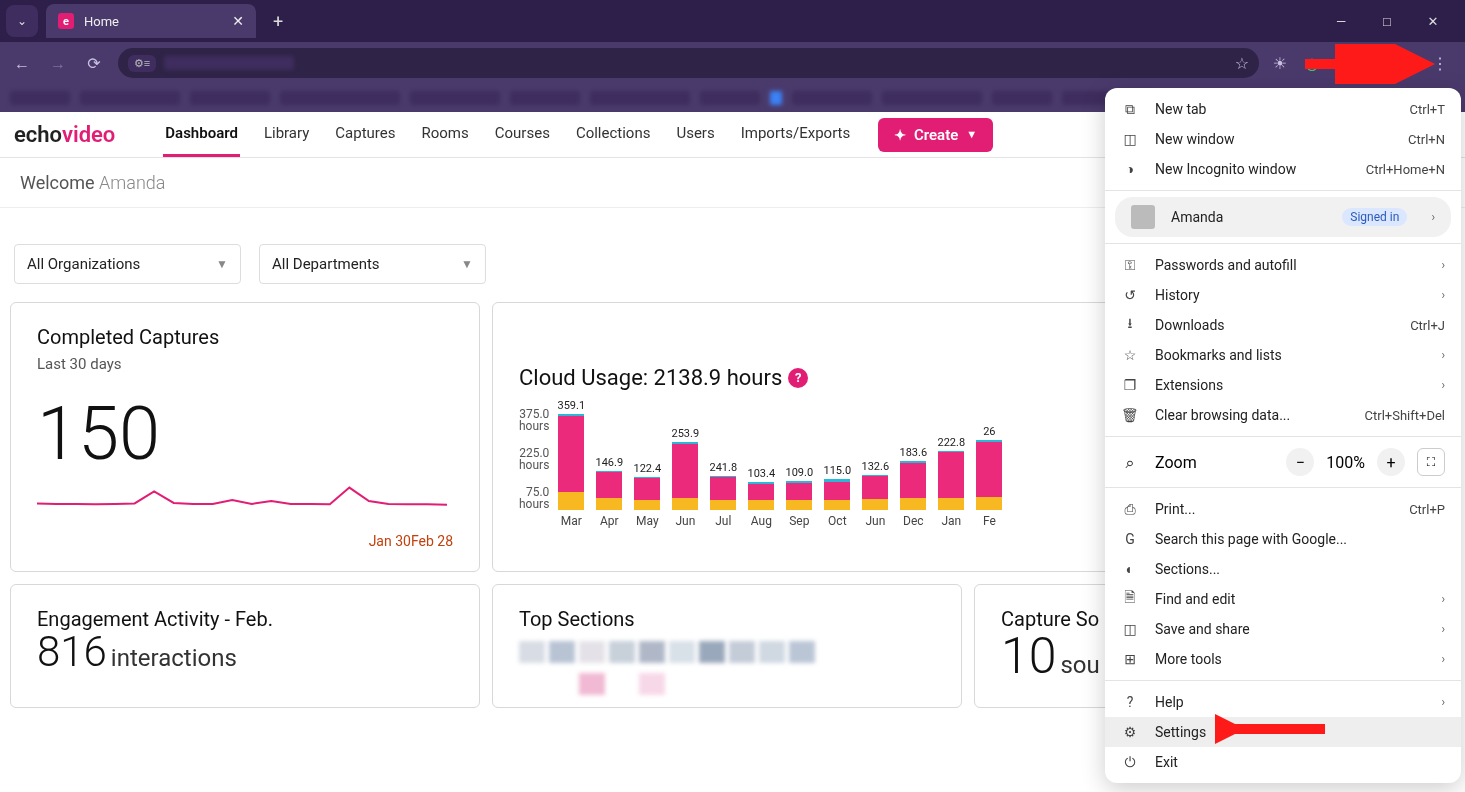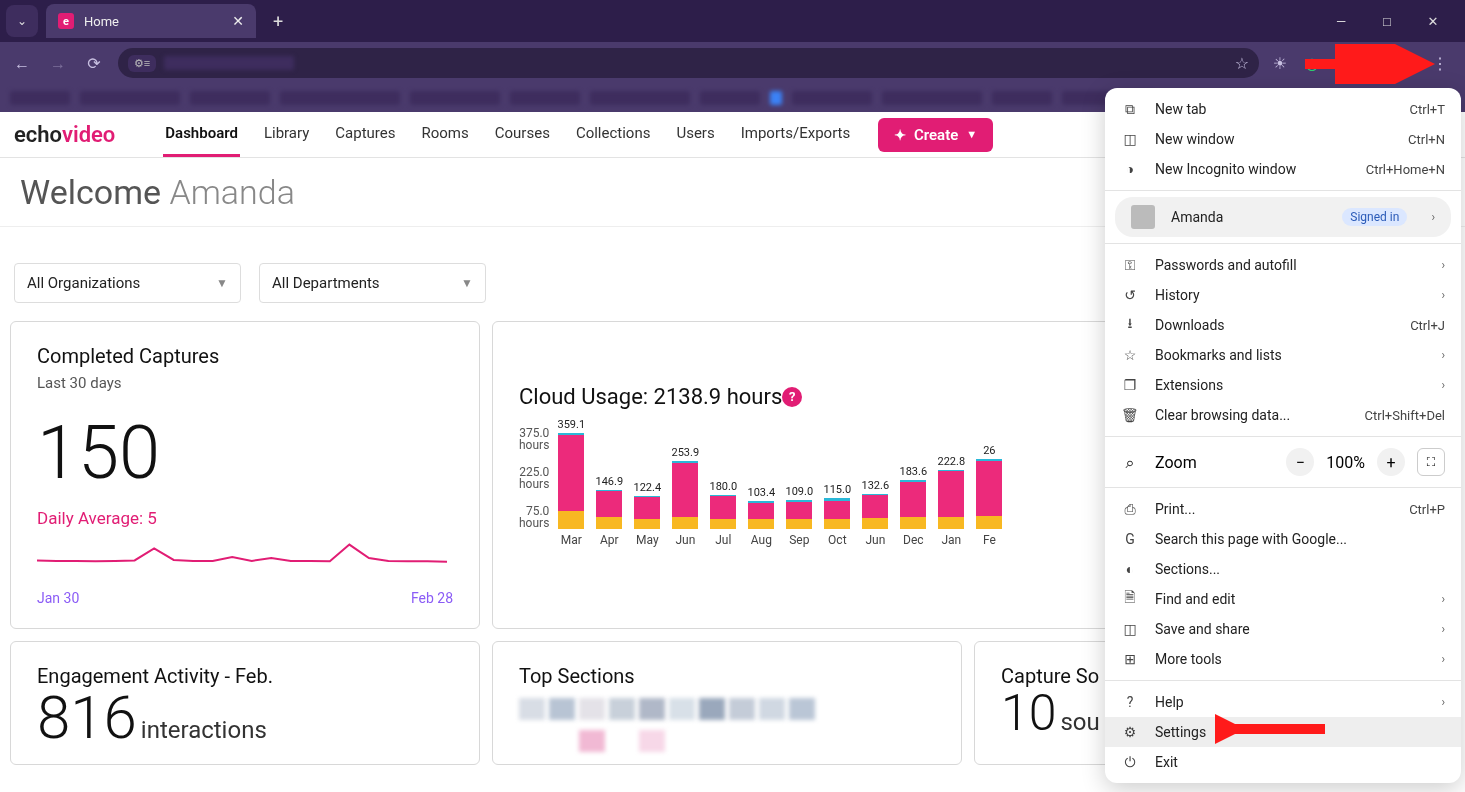--- a/index.html
+++ b/index.html
@@ -32,54 +32,54 @@
 .appbar { height: 46px; border-bottom: 1px solid #e3e3e3; display: flex; align-items: center; padding: 0 0 0 14px; gap: 18px; }
 .logo { font-size: 22px; font-weight: 600; }
 .logo .echo { color: #222; } .logo .video { color: #e11d74; }
 .navtabs { display: flex; gap: 22px; font-size: 15px; color: #333; margin-left: 30px; }
 .navtab { padding: 12px 2px; }
 .navtab.active { color: #111; font-weight: 600; border-bottom: 3px solid #e11d74; }
 .create { margin-left: 8px; background: #e11d74; color:#fff; padding: 8px 16px; border-radius: 6px; font-weight:600; display:flex; align-items:center; gap:8px; font-size:15px;}
 .create .wand{font-size:14px;}
 .create .chev{font-size:11px;}
 
-.welcome { font-size: 34px; color: #555; padding: 14px 20px; border-bottom: 1px solid #eee; }
+.welcome { font-size: 18px; color: #555; padding: 14px 20px; border-bottom: 1px solid #eee; }
 .welcome .name { color: #888; font-weight: 300; }
 
 .filters { display: flex; gap: 18px; padding: 36px 14px 18px; }
 .select { width: 227px; height: 40px; border: 1px solid #ddd; border-radius: 4px; display: flex; align-items: center; justify-content: space-between; padding: 0 12px; font-size: 15px; color: #222; background:#fff;}
 .select .chev { color:#888; font-size:12px;}
 
 .cards { display: grid; grid-template-columns: 470px 1fr; grid-auto-rows: auto; gap: 12px; padding: 0 10px; }
 .card { border: 1px solid #d8d8d8; border-radius: 6px; padding: 22px 26px; background:#fff; }
 .card h3 { font-size: 20px; font-weight: 400; color: #111; }
 .sub { color: #555; font-size: 15px; margin-top: 6px; }
 .big { font-size: 74px; font-weight: 300; color: #111; margin-top: 24px; line-height:1;}
 .daily { color: #e11d74; font-size: 17px; margin-top: 18px; }
 .spark { margin-top: 6px; }
-.xdates { display: flex; justify-content: space-between; color: #8b5cf6; font-size: 14px; margin-top: 4px; }
-
-.cloud-title { font-size: 22px; font-weight: 400; color: #111; display:flex; align-items:center; margin-top: 40px;}
+.xdates { display: flex; justify-content: flex-end; color: #c2410c; font-size: 14px; margin-top: 4px; }
+
+.cloud-title { font-size: 22px; font-weight: 400; color: #111; display:flex; align-items:center; gap:6px; margin-top: 40px;}
 .help { width:20px; height:20px; background:#e11d74; color:#fff; border-radius:50%; display:inline-flex; align-items:center; justify-content:center; font-size:13px; font-weight:bold;}
 
 .chart-wrap { display:flex; gap:6px; margin-top: 18px;}
 .yaxis { display:flex; flex-direction:column; justify-content:space-between; align-items:flex-end; font-size:12px; color:#555; padding-bottom:18px;}
 .ytick { line-height:1; text-align:right;}
 .bars { display:flex; align-items:flex-end; height:120px; gap:6px; flex:1; border-left: none; position:relative;}
 .barcol { display:flex; flex-direction:column; align-items:center; width: 32px; text-align: center; }
 .barlabel{ font-size:11px; color:#222; margin-bottom:2px; white-space:nowrap;}
 .barstack{ width:26px; display:flex; flex-direction:column-reverse; }
 .seg-a{ background:#f8b822;}
 .seg-b{ background:#ec2a7b;}
 .seg-c{ background:#2ab8d8;}
 .barmonth{ font-size:12px; color:#444; margin-top:4px;}
 
 .row2 { display:grid; grid-template-columns: 470px 470px 1fr; gap:12px; padding: 12px 10px 0;}
 .row2 .card{ height: 124px;}
-.ea .big{ font-size:60px;}
+.ea .big{ font-size:42px;}
 .inter { font-size:24px; color:#333;}
 .ts-row{ display:flex; gap:4px; margin-top:10px;}
 .ts-cell{ width:26px; height:22px; filter: blur(2px);}
 
 
 .menu { position:absolute; top: 88px; right: 4px; width: 356px; background:#fff; border-radius: 12px; box-shadow: 0 6px 24px rgba(0,0,0,.2); padding: 6px 0; z-index: 100;}
 .mitem{ display:flex; align-items:center; height:30px; padding: 0 16px; gap:16px; font-size:14px; color:#222;}
 .mitem .micon{ width:18px; text-align:center; color:#444; font-size:14px;}
 .mitem .mshortcut{ margin-left:auto; color:#444; font-size:13px;}
 .mitem .marrow{ margin-left:auto; color:#666; font-size:12px;}
@@ -188,21 +188,20 @@
       <span>All Departments</span>
       <span class="chev">▼</span>
     </div>
   </div>
 
   <div class="cards">
     <div class="card">
       <h3>Completed Captures</h3>
       <div class="sub">Last 30 days</div>
       <div class="big">150</div>
-      <div class="daily">Daily Average: 5</div>
       <svg class="spark" width="410" height="48">
         <polyline id="sparkpath" fill="none" stroke="#e11d74" stroke-width="2" points="0,26.400000000000002 19.523809523809522,26.880000000000003 39.047619047619044,26.880000000000003 58.57142857142857,27.36 78.09523809523809,26.880000000000003 97.61904761904762,26.400000000000002 117.14285714285714,14.399999999999999 136.66666666666666,25.92 156.19047619047618,26.880000000000003 175.7142857142857,26.880000000000003 195.23809523809524,23.04 214.76190476190476,26.880000000000003 234.28571428571428,24 253.80952380952382,26.880000000000003 273.3333333333333,26.880000000000003 292.8571428571429,27.36 312.38095238095235,10.56 331.9047619047619,24 351.4285714285714,26.880000000000003 370.95238095238096,27.36 390.4761904761905,27.36 410,27.839999999999996"></polyline>
       </svg>
       <div class="xdates">
         <span>Jan 30</span>
         <span>Feb 28</span>
       </div>
     </div>
 
     <div class="card">
@@ -247,21 +246,21 @@
             <div class="barcol">
               <div class="barlabel">253.9</div>
               <div class="barstack" style="height: 67.7067px;">
                 <div class="seg-a" style="height: 12.1872px;"></div>
                 <div class="seg-b" style="height: 54.1653px;"></div>
                 <div class="seg-c" style="height: 1.35413px;"></div>
               </div>
               <div class="barmonth">Jun</div>
             </div>
             <div class="barcol">
-              <div class="barlabel">180.0</div>
+              <div class="barlabel">241.8</div>
               <div class="barstack" style="height: 33.9467px;">
                 <div class="seg-a" style="height: 10.184px;"></div>
                 <div class="seg-b" style="height: 22.4048px;"></div>
                 <div class="seg-c" style="height: 1.35787px;"></div>
               </div>
               <div class="barmonth">Jul</div>
             </div>
             <div class="barcol">
               <div class="barlabel">103.4</div>
               <div class="barstack" style="height: 27.5733px;">

